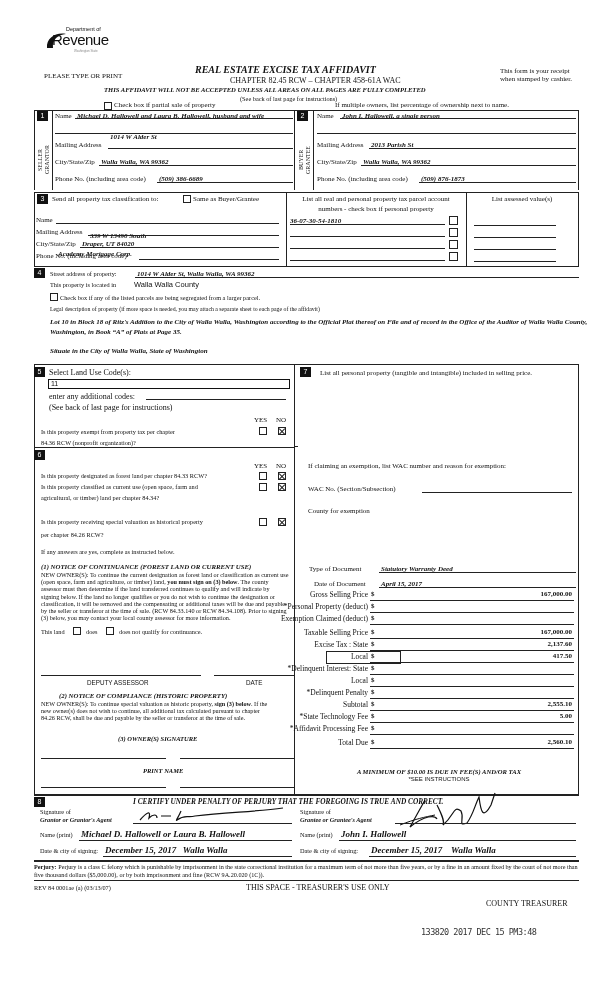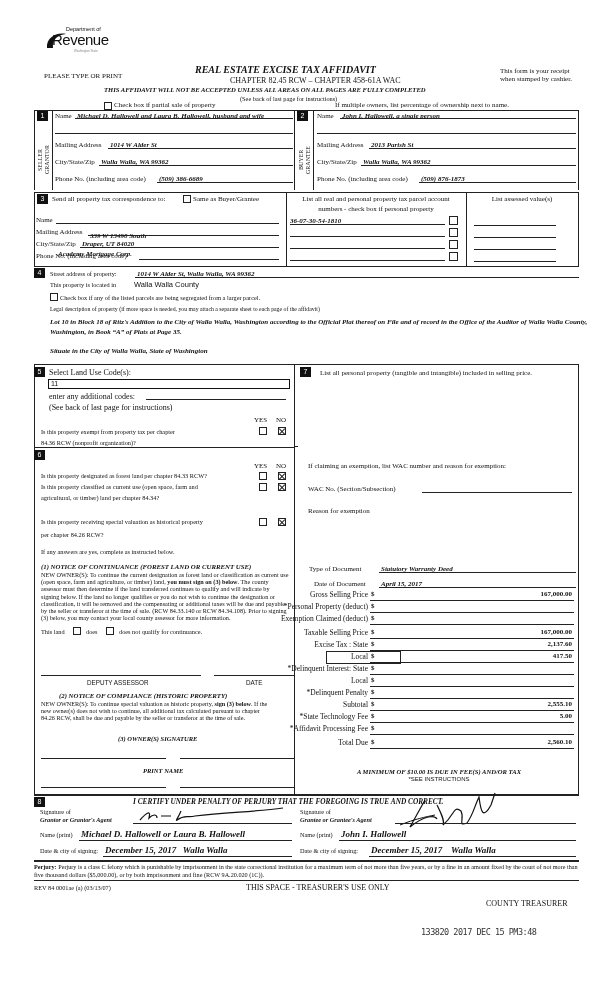--- a/index.html
+++ b/index.html
@@ -57,21 +57,21 @@
 
 <div class="secnum" style="left:37px;top:111px;">1</div>
 <div class="vlabel" style="left:37px;top:140px;height:40px;">
   <span>SELLER</span><br><span>GRANTOR</span>
 </div>
 <span class="abs f7" style="left:55px;top:112px;">Name</span>
 <span class="abs f7 b" style="left:77px;top:112px;">Michael D. Hallowell and Laura B. Hallowell, husband and wife</span>
 <div class="line" style="left:75px;top:118px;width:218px;"></div>
 <div class="line" style="left:55px;top:133px;width:238px;"></div>
 <span class="abs f7" style="left:55px;top:141px;">Mailing Address</span>
-<span class="abs f7 b" style="left:110px;top:141px;">1014 W Alder St</span>
+<span class="abs f7 b" style="left:110px;top:133px;">1014 W Alder St</span>
 <div class="line" style="left:108px;top:148px;width:185px;"></div>
 <span class="abs f7" style="left:55px;top:158px;">City/State/Zip</span>
 <span class="abs f7 b" style="left:101px;top:158px;">Walla Walla, WA  99362</span>
 <div class="line" style="left:99px;top:165px;width:194px;"></div>
 <span class="abs f7" style="left:55px;top:175px;">Phone No. (including area code)</span>
 <span class="abs f7 b" style="left:159px;top:175px;">(509) 386-6689</span>
 <div class="line" style="left:157px;top:182px;width:136px;"></div>
 
 <div class="secnum" style="left:297px;top:111px;">2</div>
 <div class="vlabel" style="left:298px;top:140px;height:40px;">
@@ -92,21 +92,21 @@
 <div class="line" style="left:419px;top:182px;width:157px;"></div>
 
 <div class="hr" style="left:34px;top:192px;width:545px;"></div>
 <div class="vr" style="left:34px;top:192px;height:75px;"></div>
 <div class="vr" style="left:578px;top:192px;height:75px;"></div>
 <div class="vr" style="left:286px;top:192px;height:75px;"></div>
 <div class="vr" style="left:466px;top:192px;height:75px;"></div>
 <div class="hr" style="left:34px;top:266px;width:545px;"></div>
 
 <div class="secnum" style="left:37px;top:194px;">3</div>
-<span class="abs f7" style="left:52px;top:195px;">Send all property tax correspondence to:</span>
+<span class="abs f7" style="left:52px;top:195px;">Send all property tax classification to:</span>
 <div class="cb" style="left:183px;top:195px;"></div>
 <span class="abs f7" style="left:193px;top:195px;">Same as Buyer/Grantee</span>
 
 <span class="abs f7" style="left:36px;top:216px;">Name</span>
 <span class="abs f7 b" style="left:58px;top:218px;margin-top:32px;">Academy Mortgage Corp.</span>
 <div class="line" style="left:56px;top:223px;width:223px;"></div>
 <span class="abs f7" style="left:36px;top:228px;">Mailing Address</span>
 <span class="abs f7 b" style="left:90px;top:232px;text-align:center;">339 W 13490 South</span>
 <div class="line" style="left:88px;top:235px;width:191px;"></div>
 <span class="abs f7" style="left:36px;top:240px;">City/State/Zip</span>
@@ -216,21 +216,21 @@
 <div class="abs b" style="left:143px;top:767px;font-size:6.5px;">PRINT NAME</div>
 <div class="hr" style="left:41px;top:787px;width:125px;"></div>
 <div class="hr" style="left:180px;top:787px;width:114px;"></div>
 
 <div class="secnum" style="left:300px;top:367px;">7</div>
 <div class="abs f7" style="left:320px;top:368px;width:252px;line-height:10px;">List all personal property (tangible and intangible) included in selling price.</div>
 <div class="hr" style="left:294px;top:446px;width:4px;"></div>
 <span class="abs f7" style="left:308px;top:462px;">If claiming an exemption, list WAC number and reason for exemption:</span>
 <span class="abs f7" style="left:308px;top:485px;">WAC No. (Section/Subsection)</span>
 <div class="line" style="left:422px;top:492px;width:150px;"></div>
-<span class="abs f7" style="left:308px;top:507px;">Reason for exemption</span>
+<span class="abs f7" style="left:308px;top:507px;">County for exemption</span>
 
 <span class="abs f7" style="left:309px;top:565px;">Type of Document</span>
 <span class="abs f7 b" style="left:381px;top:565px;">Statutory Warranty Deed</span>
 <div class="line" style="left:379px;top:572px;width:197px;"></div>
 <span class="abs f7" style="left:314px;top:580px;">Date of Document</span>
 <span class="abs f7 b" style="left:381px;top:580px;">April 15, 2017</span>
 <div class="line" style="left:379px;top:587px;width:197px;"></div>
 
 <div id="amounts">
     <span class="amtlbl" style="top: 590px;">Gross Selling Price</span>

